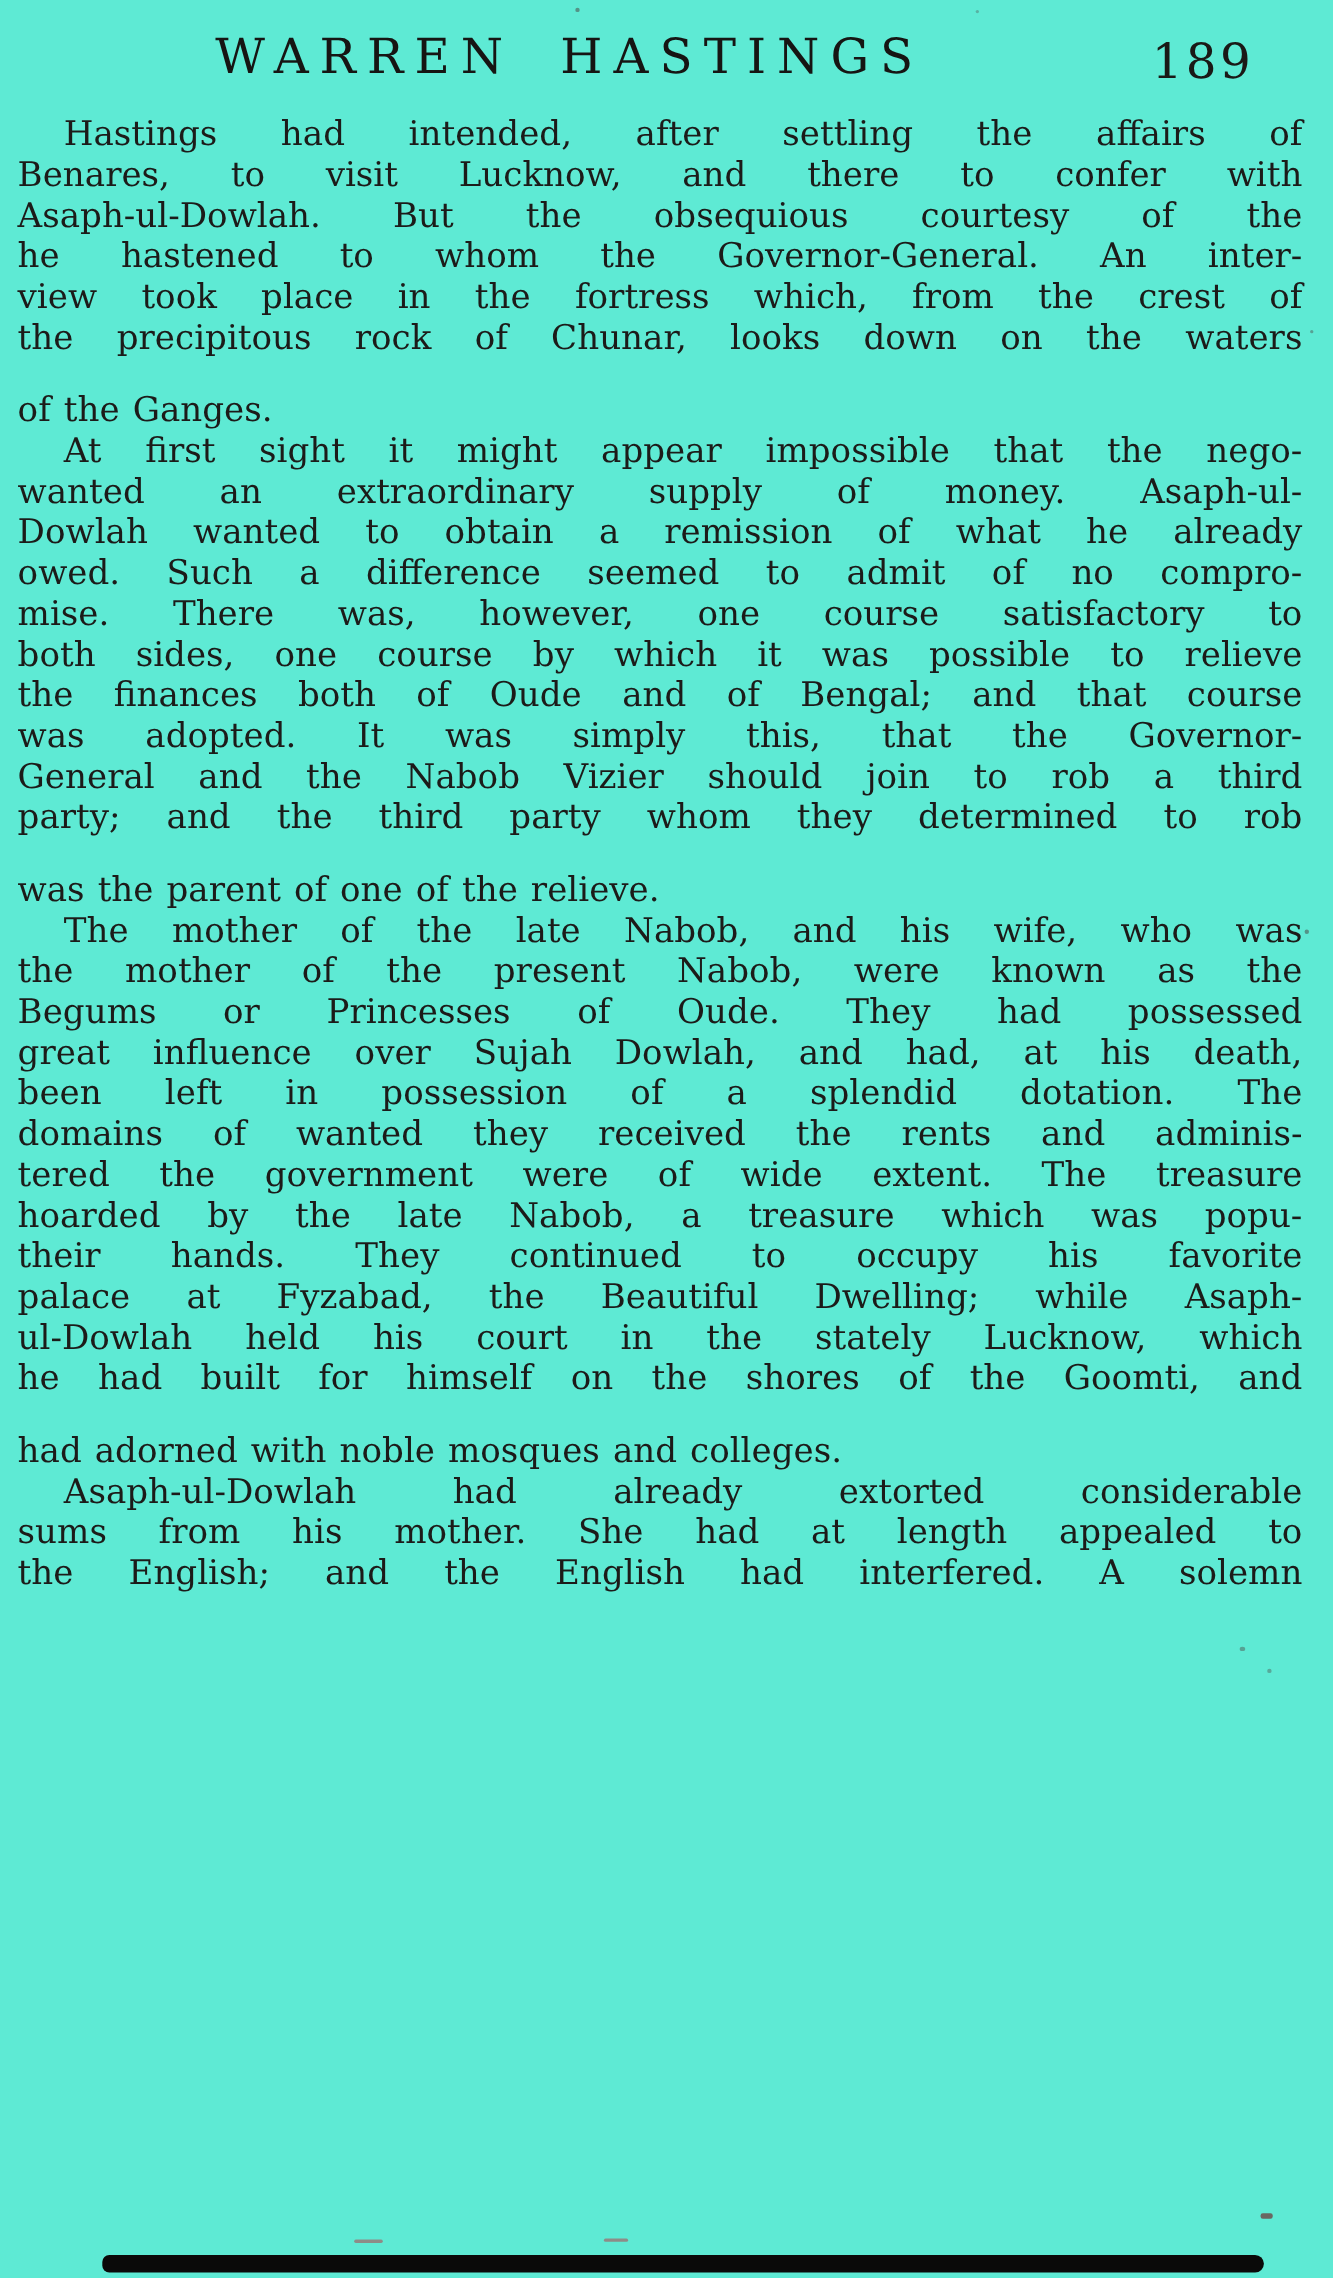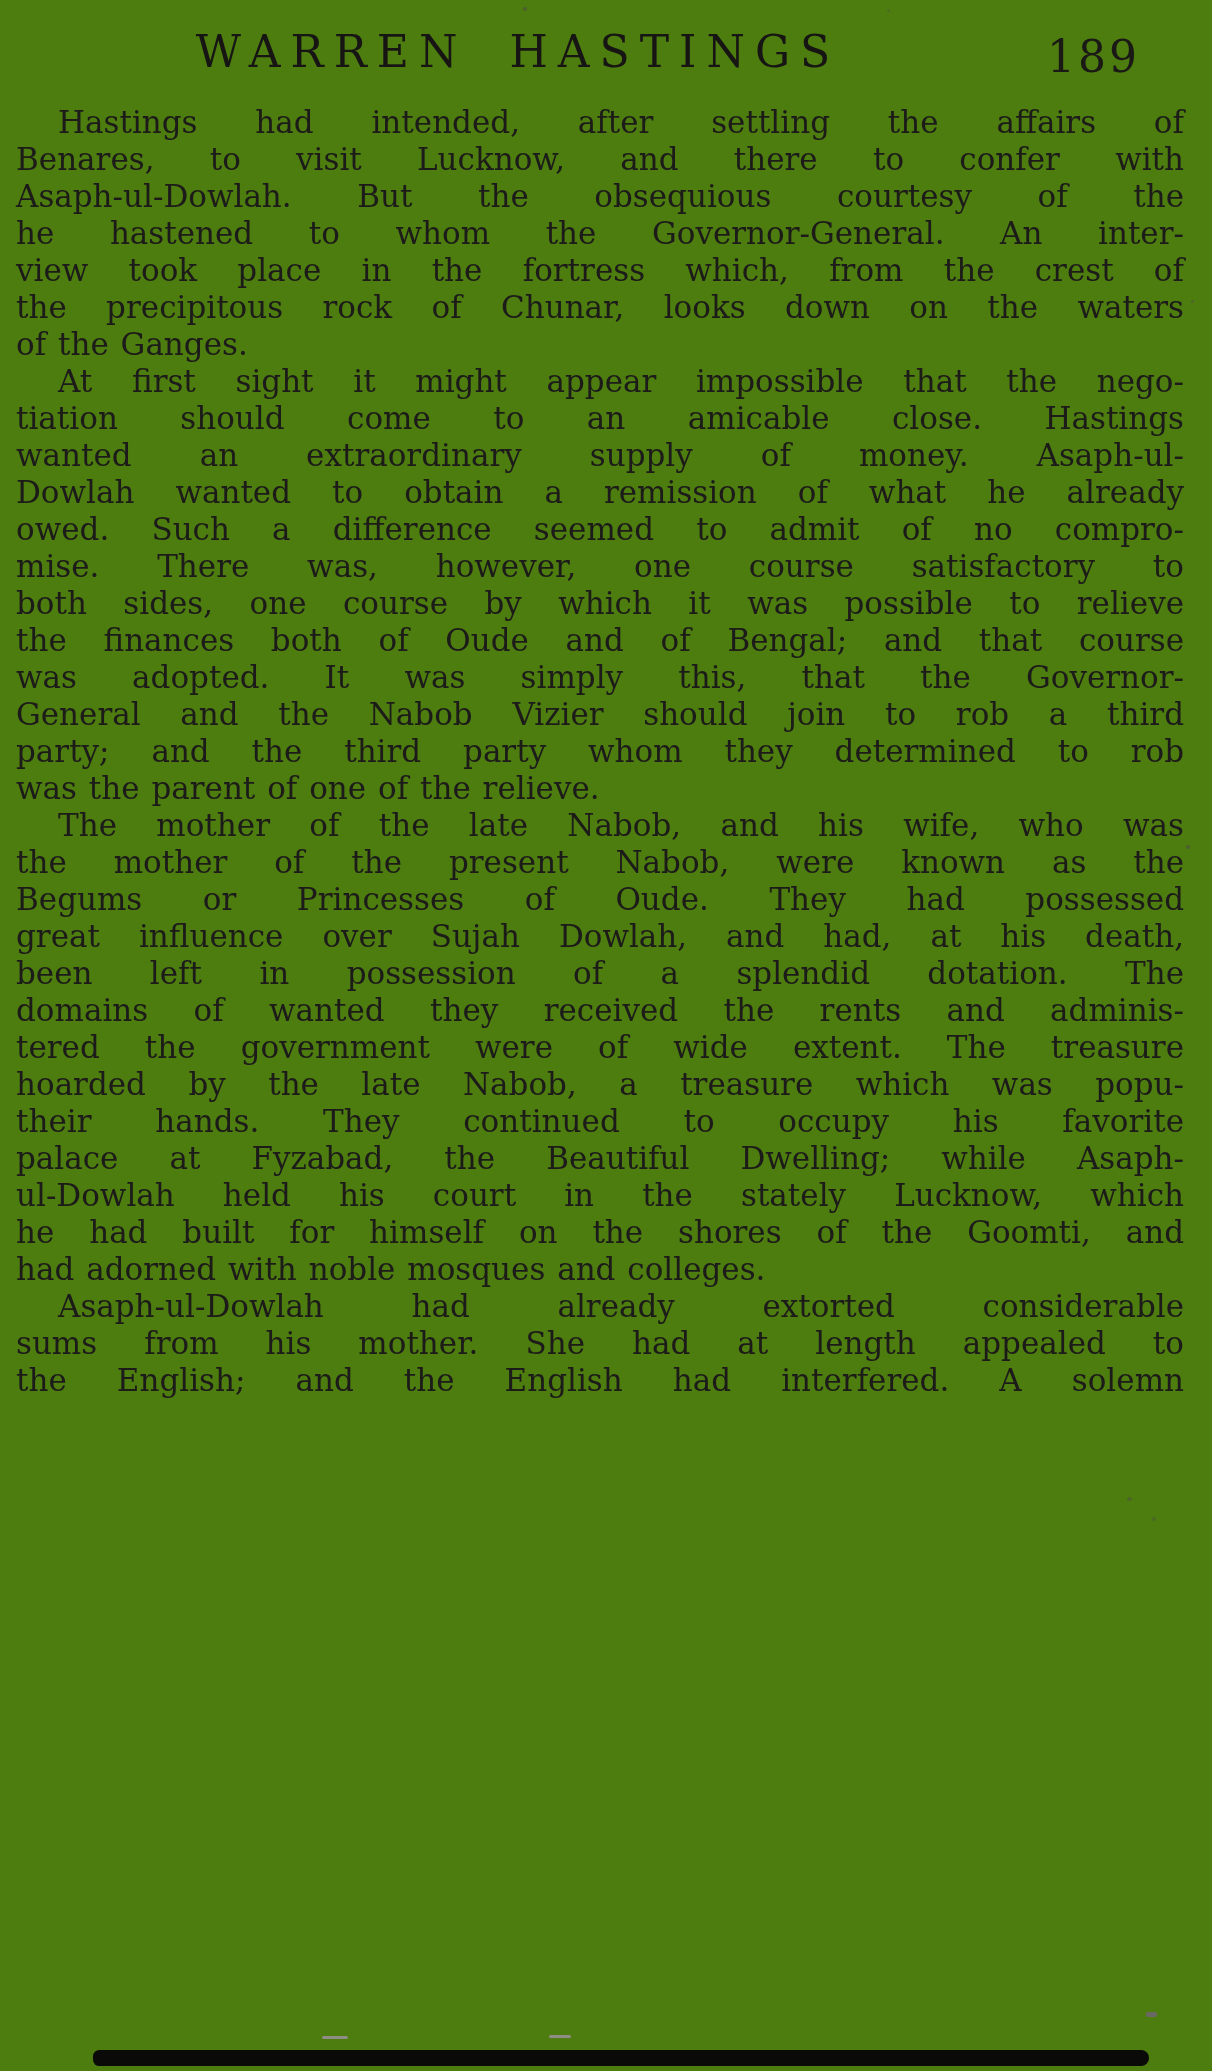--- a/index.html
+++ b/index.html
@@ -2,21 +2,21 @@
 <html><head>
 <meta charset="utf-8">
 <style>
   * { box-sizing: border-box; margin: 0; padding: 0; }
   html, body { background: #e9e8e4; }
   .page {
     position: relative;
     width: 1212px;
     height: 2071px;
     margin: 0 auto;
-    background: #4d7c0f;
+    background: #5eead4;
     overflow: hidden;
     color: #1c1b19;
     font-family: "DejaVu Serif", "Liberation Serif", serif;
   }
   .header { position: relative; height: 98px; }
   .page-title {
     position: absolute;
     left: 88px;
     top: 26px;
     width: 860px;
@@ -43,21 +43,21 @@
   .paragraph { margin: 0; }
   .line {
     display: block;
     text-align: justify;
     text-align-last: justify;
     text-justify: inter-word;
     white-space: nowrap;
   }
   .line { white-space: normal; }
   .paragraph > .line:first-child { text-indent: 42px; }
-  .line.last { text-align-last: left; }
+  .line.last { text-align-last: left; margin-top: 29px; }
 
   
   .speck { position: absolute; background: #4d4b47; border-radius: 50%; }
   .speck.s1 { top: 7px;    left: 523px;  width: 4px; height: 4px; opacity: .55; }
   .speck.s2 { top: 9px;    left: 887px;  width: 3px; height: 3px; opacity: .35; }
   .speck.s3 { top: 300px;  left: 1191px; width: 3px; height: 3px; opacity: .45; }
   .speck.s4 { top: 845px;  left: 1186px; width: 4px; height: 4px; opacity: .55; }
   .speck.s5 { top: 1497px; left: 1127px; width: 5px; height: 4px; opacity: .45; }
   .speck.s6 { top: 1517px; left: 1152px; width: 4px; height: 4px; opacity: .4; }
   .dash { position: absolute; background: #8e8c87; height: 3px; border-radius: 2px; }
@@ -89,21 +89,20 @@
         <span class="line">Hastings had intended, after settling the affairs of</span>
         <span class="line">Benares, to visit Lucknow, and there to confer with</span>
         <span class="line">Asaph-ul-Dowlah. But the obsequious courtesy of the</span>
         <span class="line">he hastened to whom the Governor-General. An inter-</span>
         <span class="line">view took place in the fortress which, from the crest of</span>
         <span class="line">the precipitous rock of Chunar, looks down on the waters</span>
         <span class="line last">of the Ganges.</span>
       </p>
       <p class="paragraph">
         <span class="line">At first sight it might appear impossible that the nego-</span>
-        <span class="line">tiation should come to an amicable close. Hastings</span>
         <span class="line">wanted an extraordinary supply of money. Asaph-ul-</span>
         <span class="line">Dowlah wanted to obtain a remission of what he already</span>
         <span class="line">owed. Such a difference seemed to admit of no compro-</span>
         <span class="line">mise. There was, however, one course satisfactory to</span>
         <span class="line">both sides, one course by which it was possible to relieve</span>
         <span class="line">the finances both of Oude and of Bengal; and that course</span>
         <span class="line">was adopted. It was simply this, that the Governor-</span>
         <span class="line">General and the Nabob Vizier should join to rob a third</span>
         <span class="line">party; and the third party whom they determined to rob</span>
         <span class="line last">was the parent of one of the relieve.</span>

